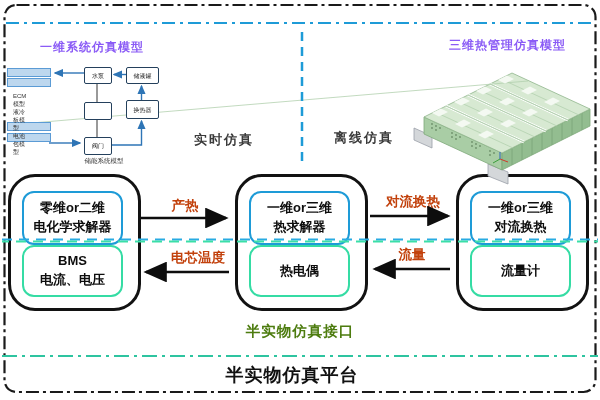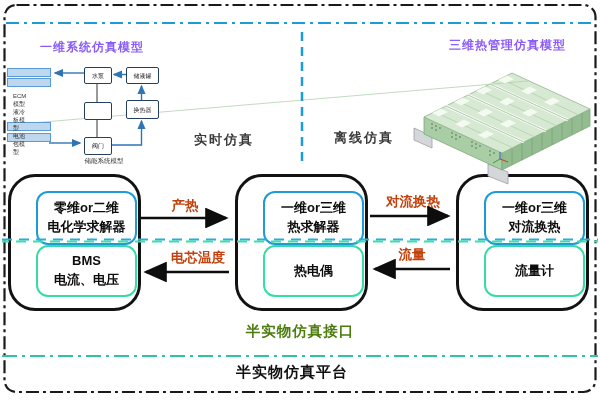--- a/index.html
+++ b/index.html
@@ -9,31 +9,31 @@
   .sec-title{position:absolute;font-size:12px;font-weight:bold;color:#8b5cf6;letter-spacing:1px;}
   .mode-label{position:absolute;font-size:13px;font-weight:600;color:#3a3a3a;letter-spacing:2px;margin-top:44px;}
   
   .fnode{position:absolute;background:#fff;border:1.2px solid #24405C;border-radius:2px;
          display:flex;align-items:center;justify-content:center;font-size:6px;color:#222;line-height:1;}
   .bar{position:absolute;width:42px;height:7px;background:#BDD7EE;border:1px solid #5B9BD5;}
   .tiny-lines{position:absolute;font-size:6px;line-height:8px;color:#333;}
   .fc-caption{position:absolute;font-size:6.5px;color:#333;}
   
   .outer-box{position:absolute;width:127px;height:131px;background:#fff;border:3.5px solid #121212;border-radius:27px;}
-  .inner{position:absolute;left:25px;width:97px;background:#fff;border-radius:12px;
+  .inner{position:absolute;left:11px;width:97px;background:#fff;border-radius:12px;
          display:flex;flex-direction:column;align-items:center;justify-content:center;
          font-size:13px;font-weight:bold;color:#0d0d0d;text-align:center;line-height:1.45;}
   .inner.virtual{top:14px;height:50px;border:2.5px solid #1E9BD7;}
   .inner.physical{top:68px;height:48px;border:2.5px solid #35DCA4;}
   .arrow-label{position:absolute;font-size:13.5px;font-weight:bold;color:#c2410c;text-align:center;}
   
   .hil-interface{position:absolute;left:0;right:0;top:322px;text-align:center;
                  font-size:14.5px;font-weight:bold;color:#4d7c0f;letter-spacing:1px;}
   .hil-platform{position:absolute;left:0;right:16px;top:363px;text-align:center;
-                font-size:15px;font-weight:bold;color:#111;letter-spacing:1px;}
+                font-size:18px;font-weight:bold;color:#111;letter-spacing:1px;}
   svg{position:absolute;left:0;top:0;}
   .under{z-index:1;} .over{z-index:10;pointer-events:none;}
   .mid-el{z-index:2;}
 </style>
 </head>
 <body>
 
 <div class="canvas">
 
   <svg class="under" width="600" height="400" viewBox="0 0 600 400">

